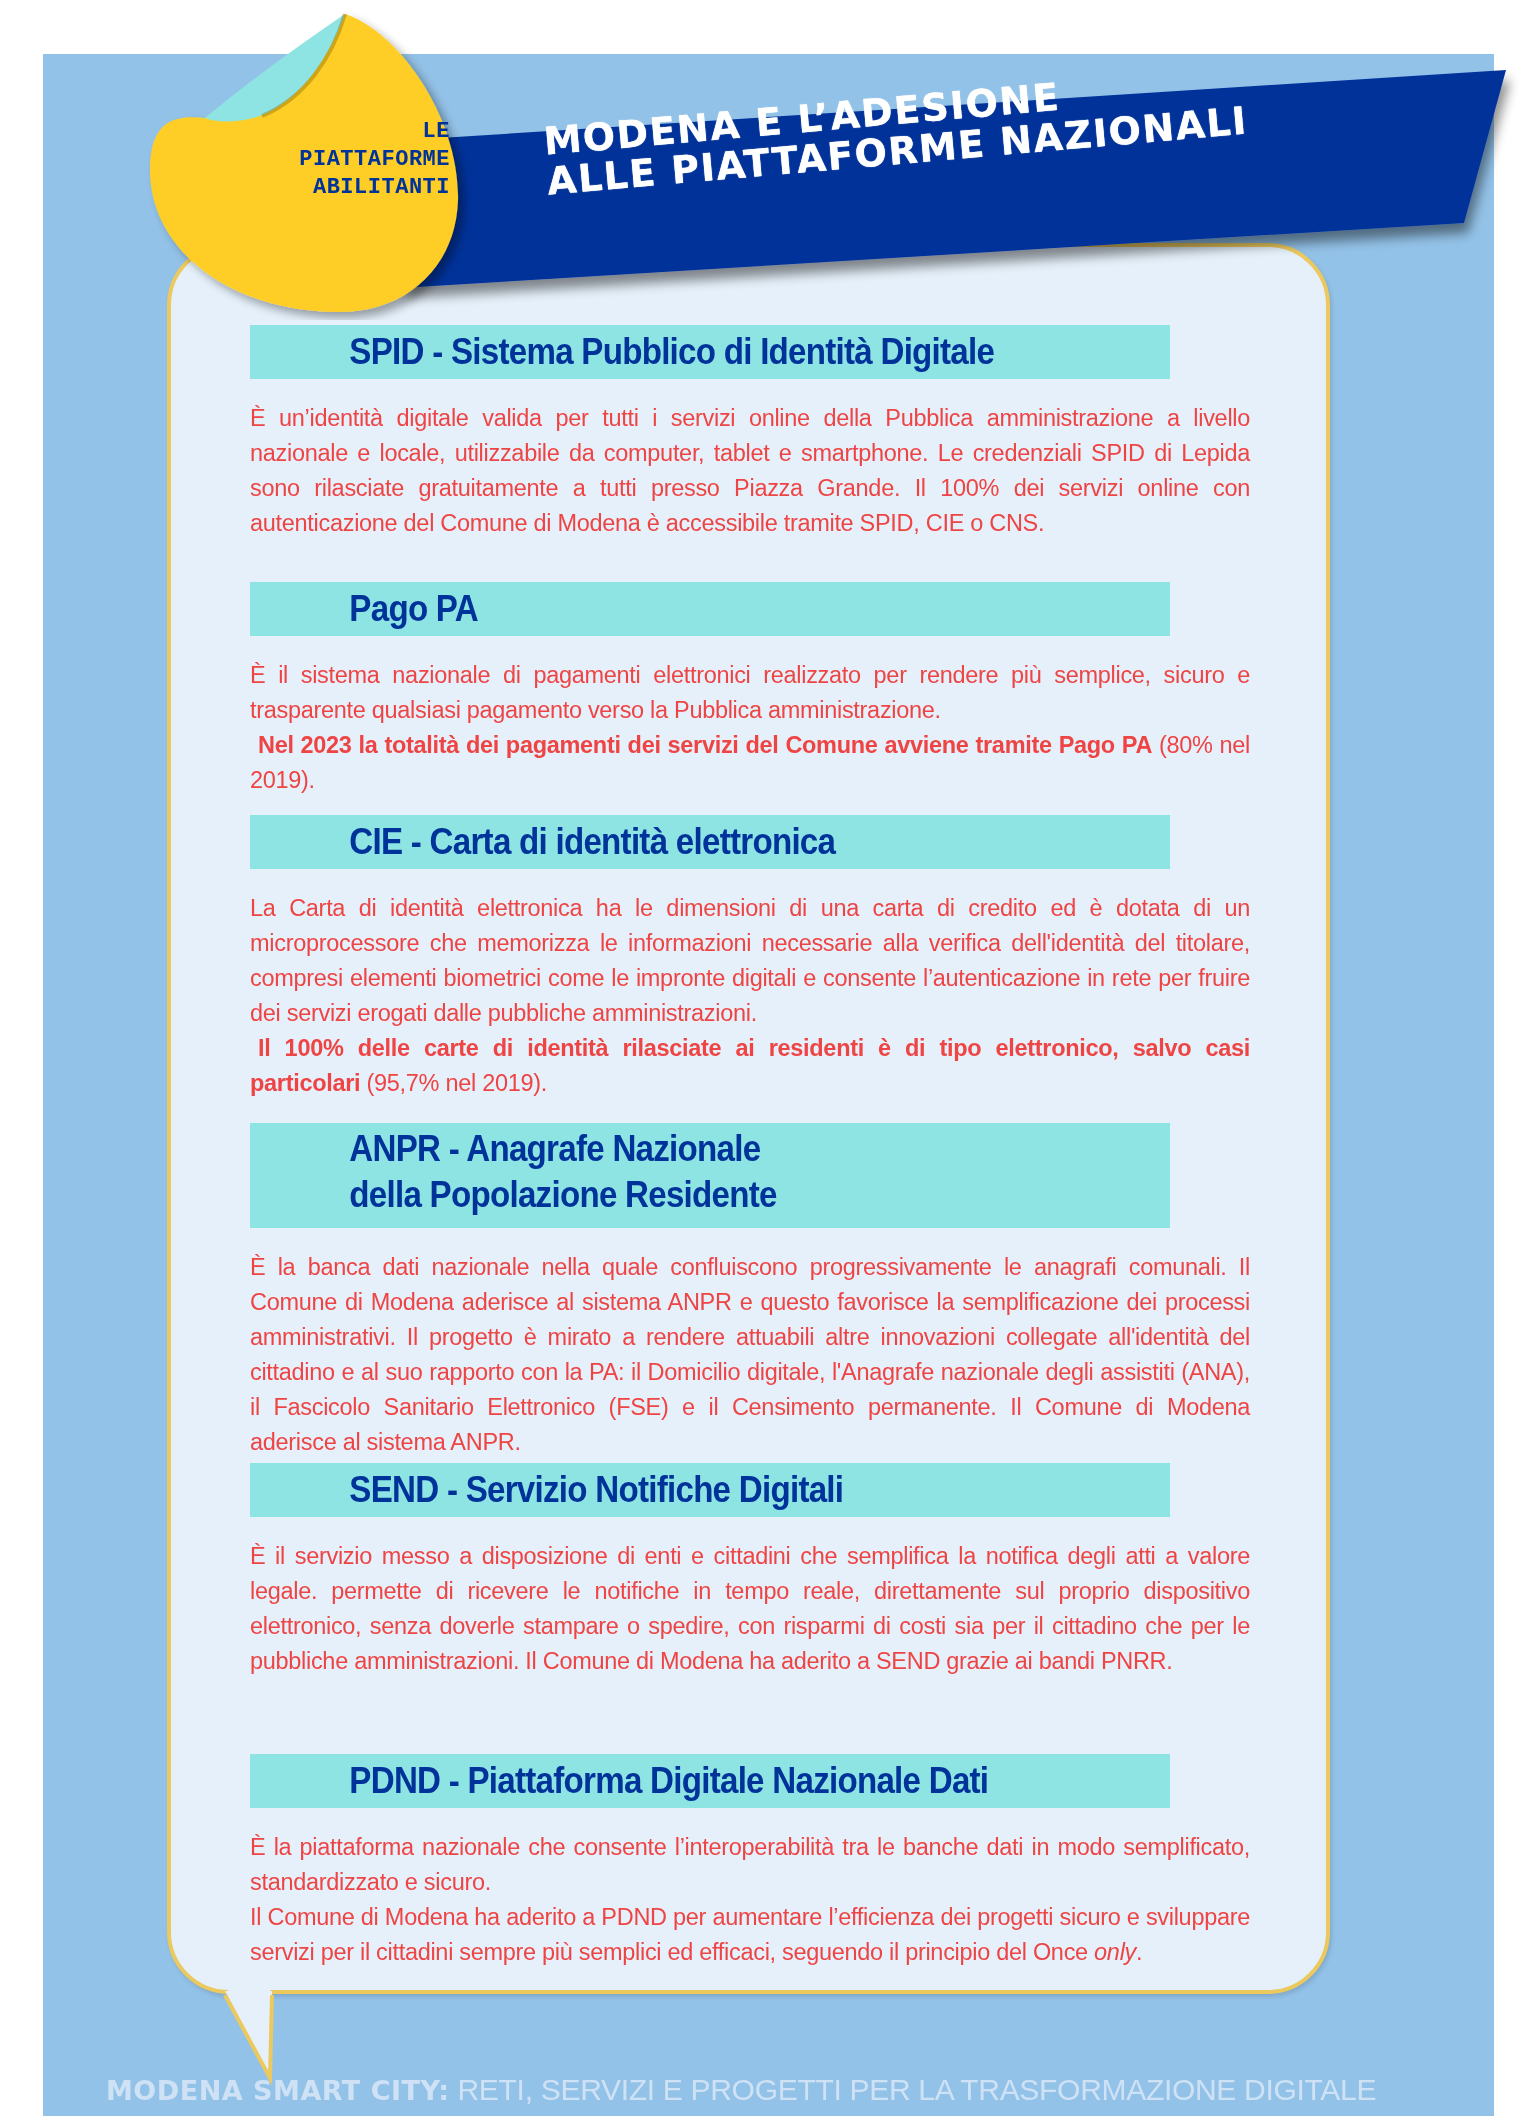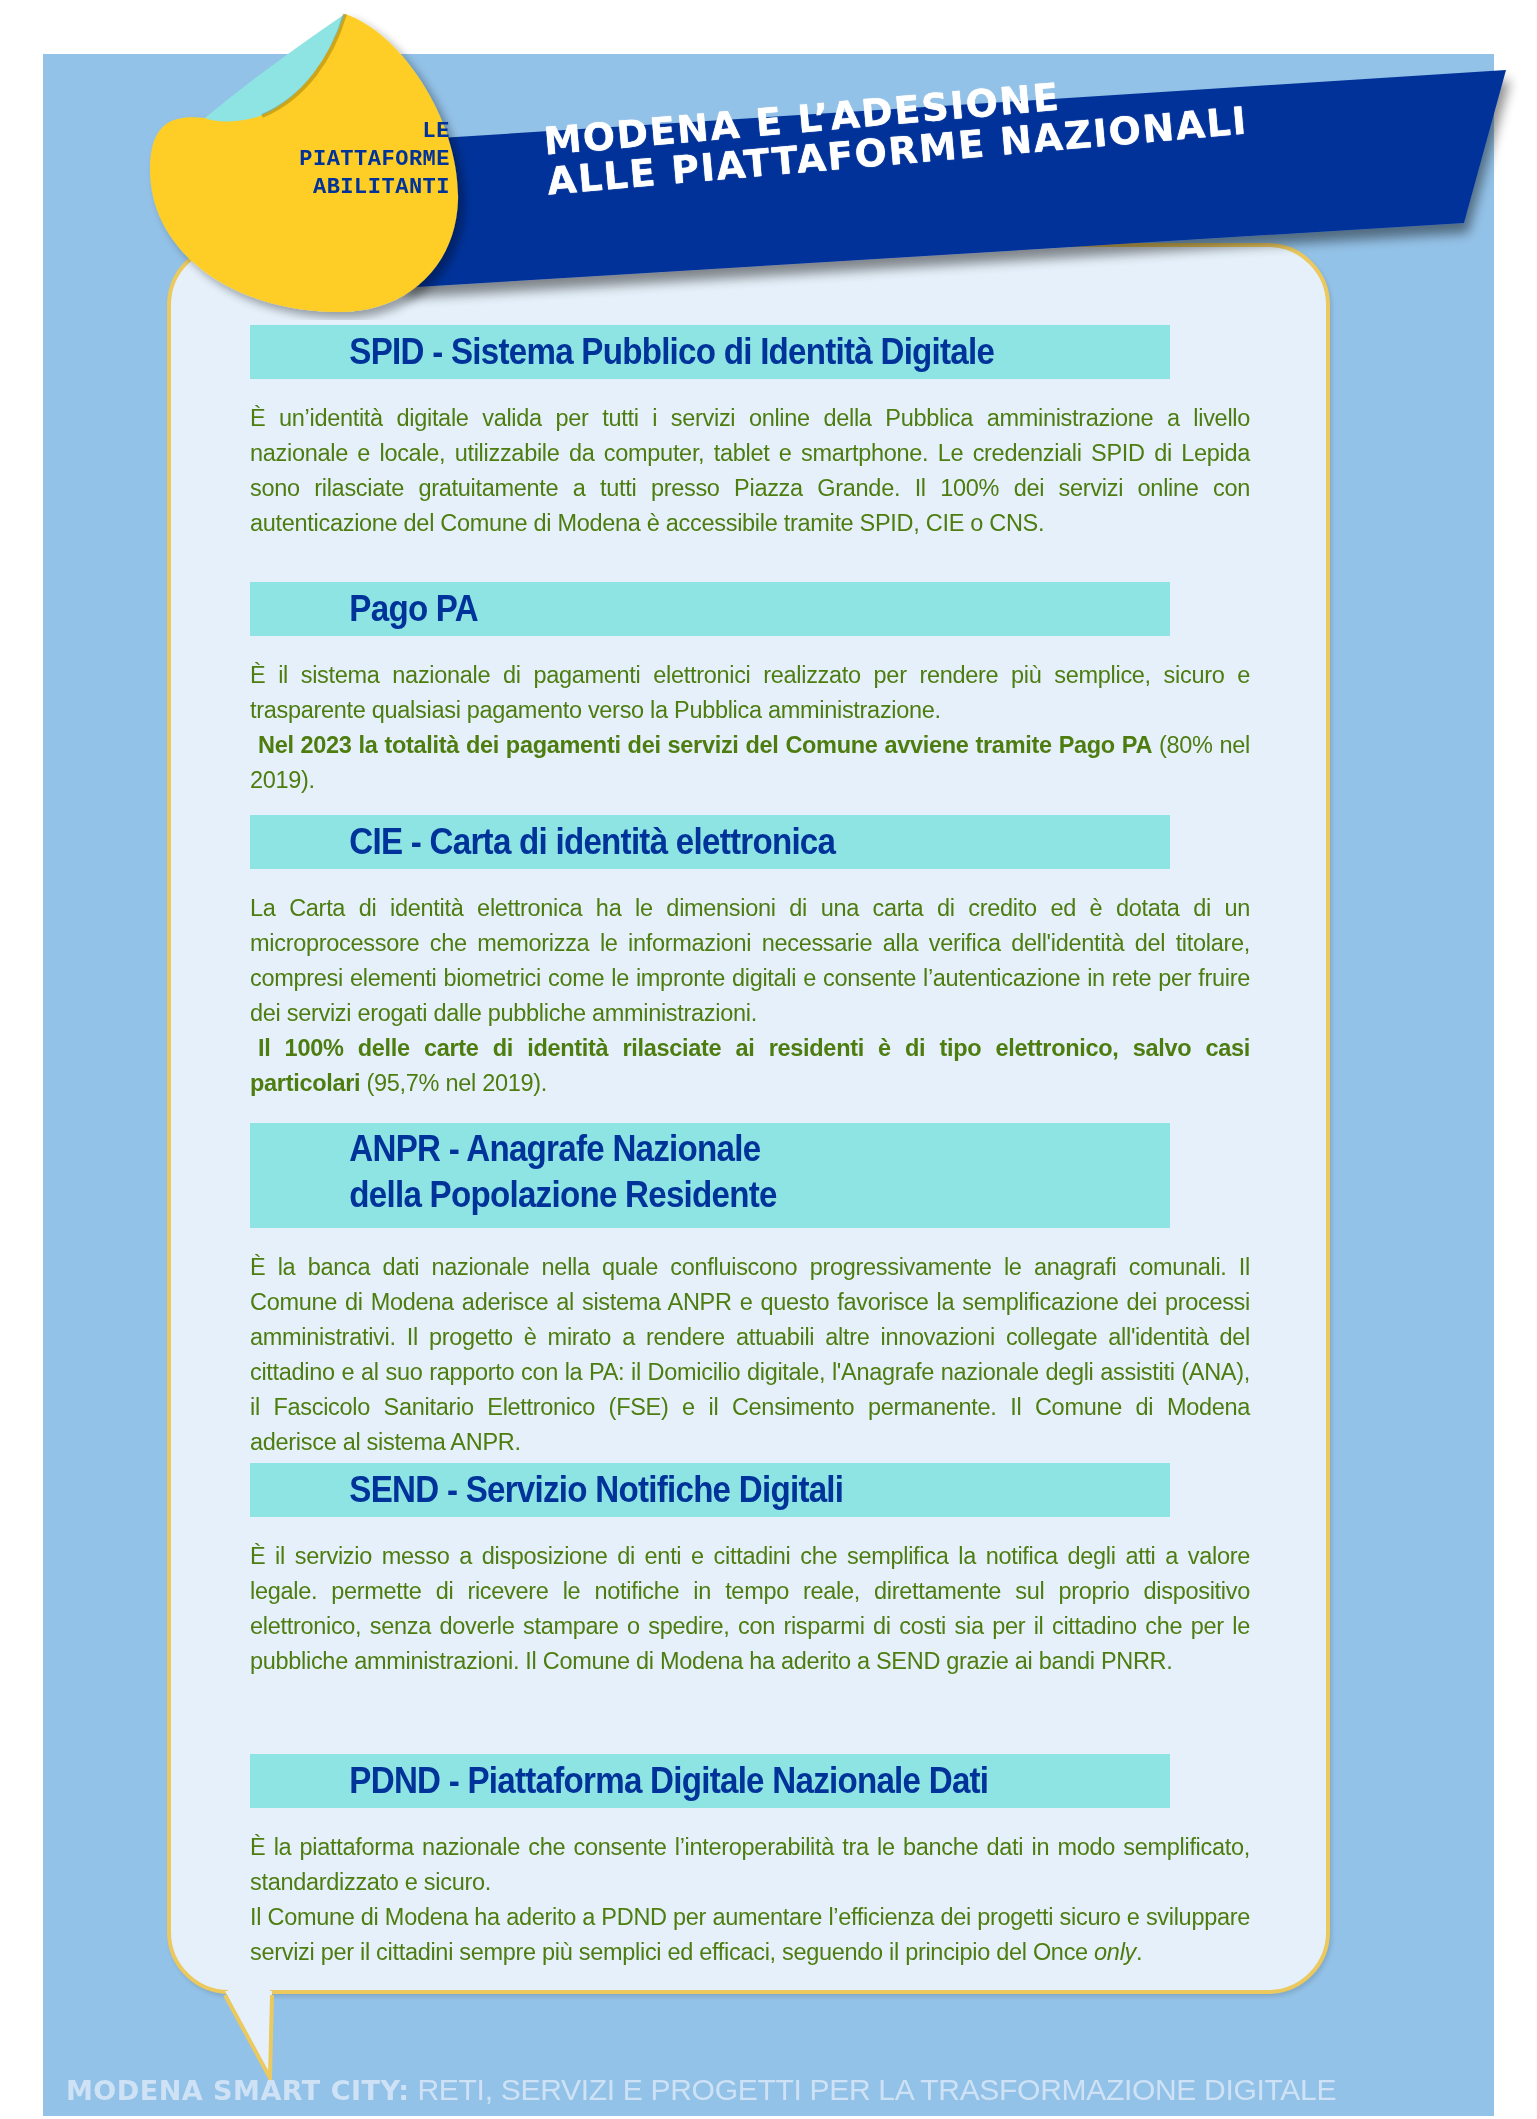--- a/index.html
+++ b/index.html
@@ -43,35 +43,35 @@
     background:#8DE4E3; width:1000px; box-sizing:border-box;
     padding:4px 0 4px 108px;
     color:#003399; font-weight:bold; font-size:36px; line-height:46px;
     font-family:"Liberation Sans", sans-serif;
     letter-spacing:-0.8px;
     transform:scaleX(0.92); transform-origin:left center;
   }
   .sec-head span { display:block; }
   .sec-body {
     margin-top:22px; width:1000px;
-    color:#4d7c0f; font-size:23.5px; line-height:35px;
+    color:#ef4444; font-size:23.5px; line-height:35px;
     text-align:justify;
     font-family:"Liberation Sans", sans-serif;
     letter-spacing:-0.3px;
   }
   .sec-body b { font-weight:bold;margin-left:8px; }
   .sec-body i { font-style:italic; }
   .sec-body .line { display:block; }
   .footer {
     position:absolute; left:66px; top:2072px; width:1420px;
     font-size:30px; line-height:36px; color:#CFE2F5;
     font-family:"Liberation Sans", sans-serif;
     white-space:nowrap; letter-spacing:-0.3px;
   }
-  .footer .brand { font-weight:900; font-family:"DejaVu Sans", sans-serif; font-size:27px; letter-spacing:0.5px; }
+  .footer .brand { font-weight:900; font-family:"DejaVu Sans", sans-serif; font-size:27px; letter-spacing:0.5px;margin-left:40px; }
 </style>
 </head>
 <body>
 
 <div class="frame"></div>
 
 <div class="bubble"></div>
 <svg class="tail" viewBox="0 0 1537 2119">
   <polygon points="225,1991 270,2078 272,1991" fill="#E5F0FA"></polygon>
   <polyline points="225,1995 270,2078 272,1995" fill="none" stroke="#EBC95E" stroke-width="4" stroke-linejoin="miter"></polyline>

